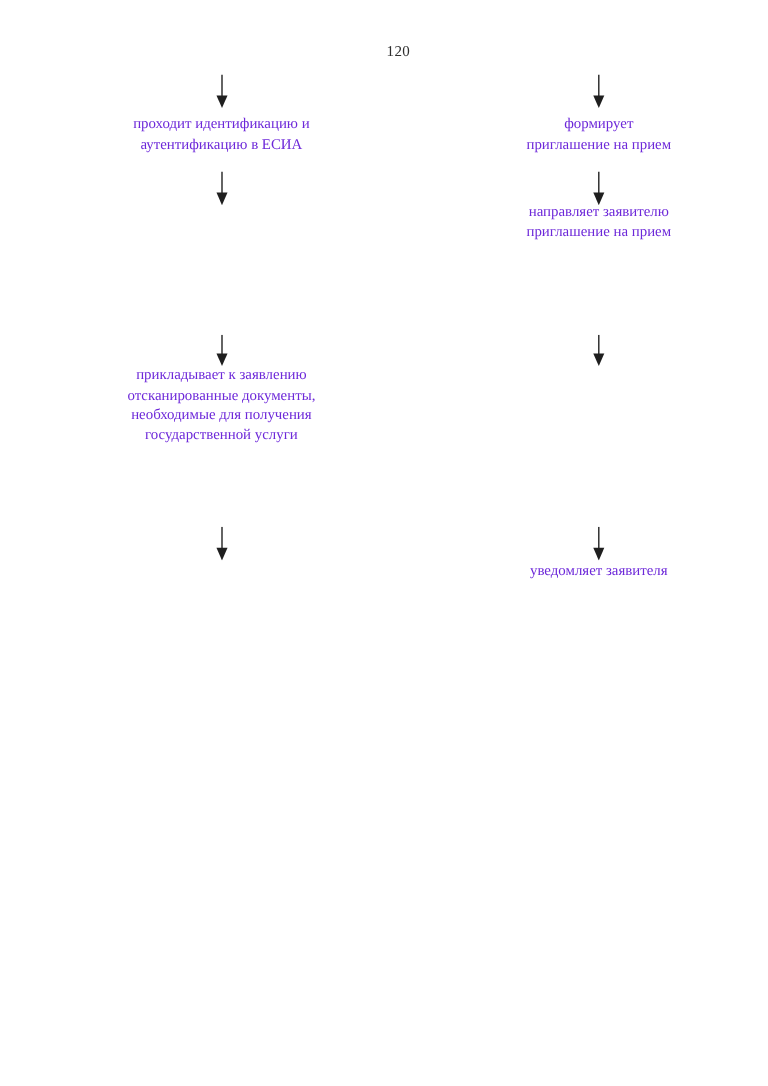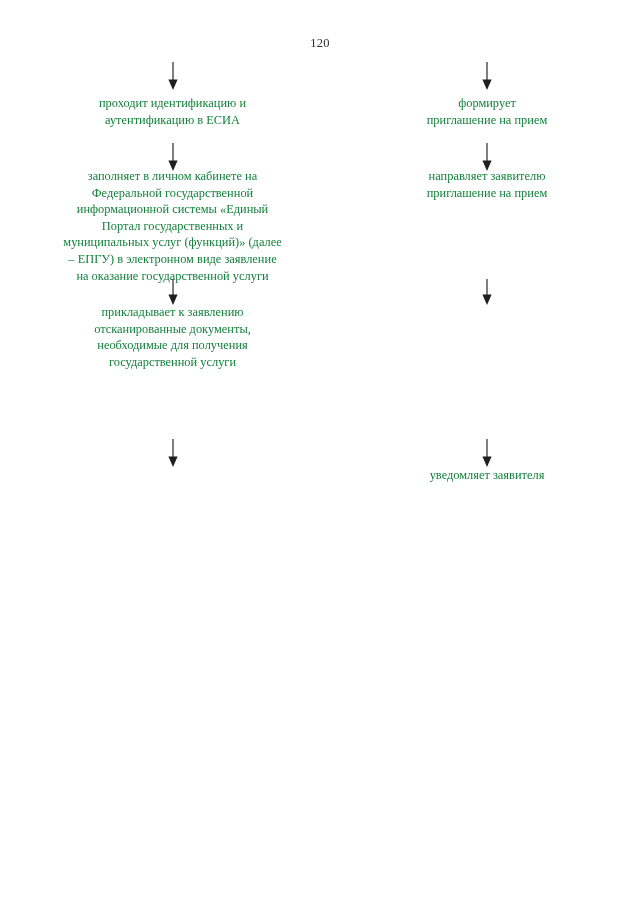--- a/index.html
+++ b/index.html
@@ -12,20 +12,21 @@
     height: 905px;
     position: relative;
     font-family: "Liberation Serif", "DejaVu Serif", serif;
     color: #2b2b2b;
     overflow: hidden;
   }
   .page {
     position: absolute;
     inset: 0;
     background: #ffffff;
+    margin-left: 12px;
   }
   .page-number {
     position: absolute;
     top: 36px;
     left: 0;
     width: 640px;
     text-align: center;
     font-size: 12.5px;
     color: #2e2e2e;
     letter-spacing: 0.3px;
@@ -37,21 +38,21 @@
   }
   .column-left  { left: 40px;  width: 265px; }
   .column-right { left: 362px; width: 250px; }
 
   .node {
     position: absolute;
     width: 100%;
     text-align: center;
     font-size: 12.4px;
     line-height: 16.6px;
-    color: #15803d;
+    color: #6d28d9;
     white-space: pre-line;
   }
   .arrow {
     position: absolute;
     width: 100%;
     display: flex;
     justify-content: center;
     pointer-events: none;
   }
   .arrow svg { display: block; }
@@ -78,27 +79,20 @@
     </div>
     <div class="node" style="top:95px;">проходит идентификацию и
 аутентификацию в ЕСИА</div>
 
     <div class="arrow" style="top:143px;">
       <svg width="14" height="28" viewBox="0 0 14 28" aria-hidden="true">
         <line class="arrow-line" x1="7" y1="0" x2="7" y2="20"></line>
         <polygon class="arrow-head" points="7,28 2.4,17.5 11.6,17.5"></polygon>
       </svg>
     </div>
-    <div class="node" style="top:168px;">заполняет в личном кабинете на
-Федеральной государственной
-информационной системы «Единый
-Портал государственных и
-муниципальных услуг (функций)» (далее
-– ЕПГУ)  в электронном виде заявление
-на оказание государственной услуги</div>
 
     <div class="arrow" style="top:279px;">
       <svg width="14" height="26" viewBox="0 0 14 26" aria-hidden="true">
         <line class="arrow-line" x1="7" y1="0" x2="7" y2="18"></line>
         <polygon class="arrow-head" points="7,26 2.4,15.5 11.6,15.5"></polygon>
       </svg>
     </div>
     <div class="node" style="top:304px;">прикладывает  к заявлению
 отсканированные документы,
 необходимые для получения

